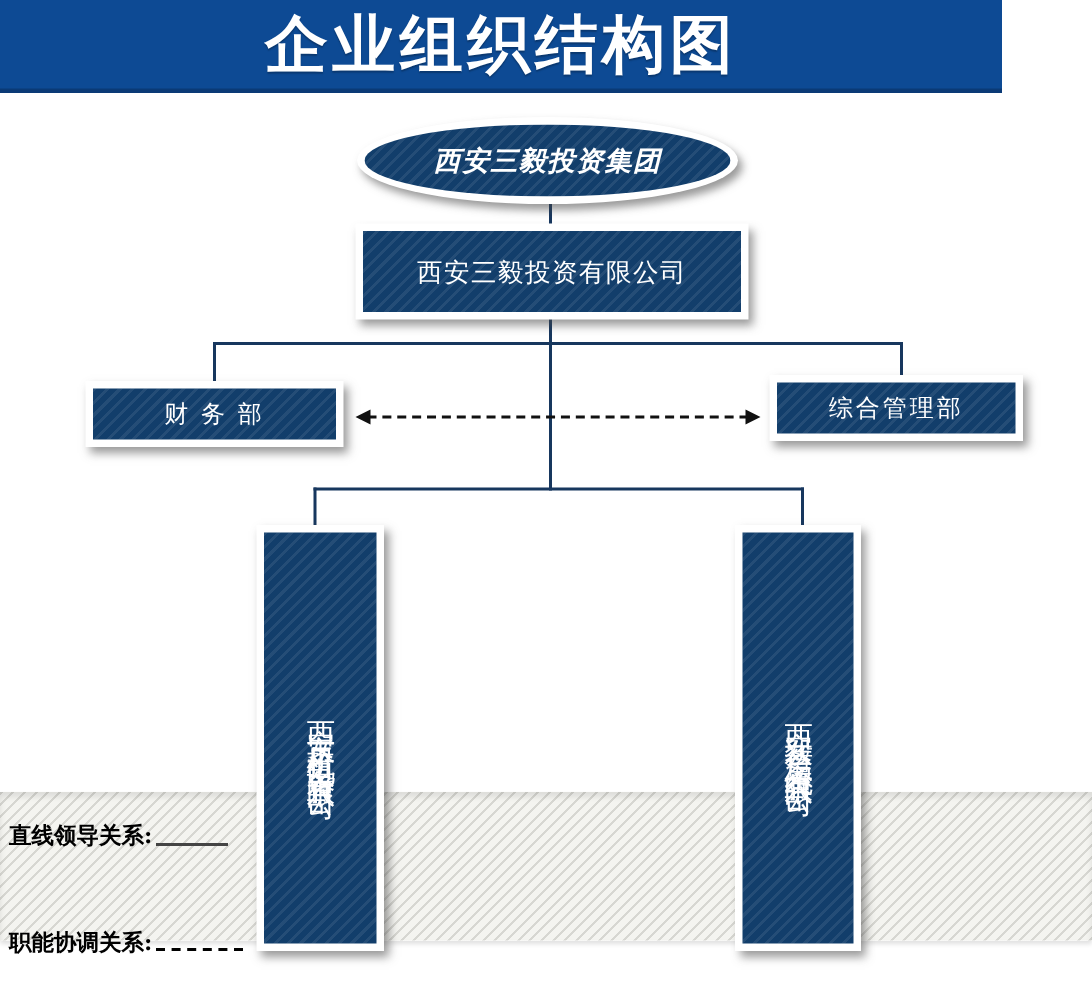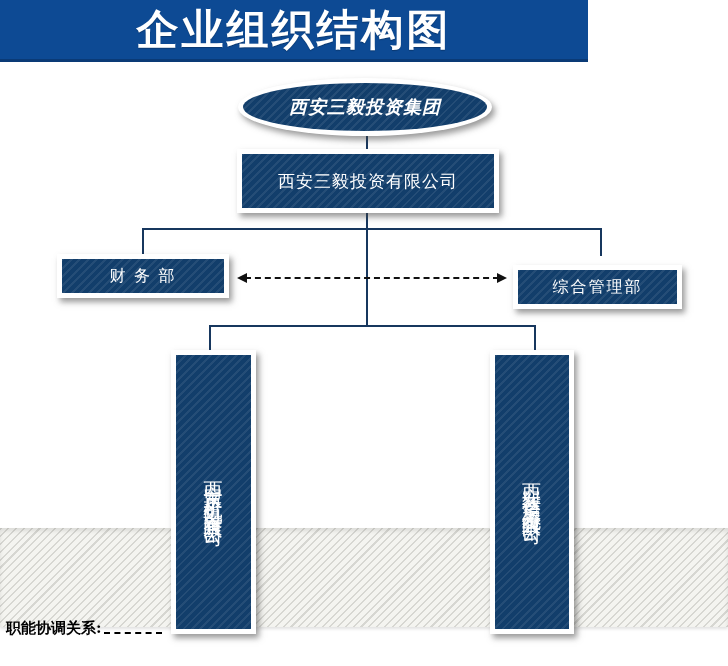--- a/index.html
+++ b/index.html
@@ -3,21 +3,21 @@
 <meta charset="utf-8">
 <style>
   html,body { margin:0; padding:0; background:#ffffff; }
   .canvas {
     position:relative; width:728px; height:666px; background:#ffffff;
     overflow:hidden; font-family:"Liberation Sans", sans-serif;
   }
 
   
   .banner {
-    position:absolute; top:0; left:0; width:588px; height:59px;
+    position:absolute; top:0; left:0; width:668px; height:59px;
     background:#0d4a94; border-bottom:3px solid #0a3a76;
     display:flex; align-items:center; justify-content:center;
   }
   .banner-title {
     color:#ffffff; font-size:42px; font-weight:bold; letter-spacing:3px;
     line-height:1; margin:0; text-shadow:0 1px 1px rgba(0,0,0,0.25);
   }
 
   
   .hatch-band {
@@ -41,21 +41,21 @@
       transparent 2px, transparent 6px);
     display:flex; align-items:center; justify-content:center;
     color:#ffffff;
   }
   .ellipse, .ellipse .node-fill { border-radius:50%; }
 
   
   .node-group   { left:238px; top:78px;  width:254px; height:58px; }
   .node-holding { left:237px; top:149px; width:262px; height:64px; }
   .node-dept-l  { left:57px;  top:254px; width:172px; height:44px; }
-  .node-dept-r  { left:513px; top:265px; width:169px; height:44px;text-align:center; }
+  .node-dept-r  { left:513px; top:250px; width:169px; height:44px;text-align:center; }
   .node-sub-l   { left:171px; top:350px; width:85px;  height:284px; }
   .node-sub-r   { left:490px; top:350px; width:84px;  height:284px; }
 
   .label-group   { font-size:18px; font-weight:bold; letter-spacing:1px;font-style:italic; }
   .label-holding { font-size:17px; letter-spacing:1px; }
   .label-dept    { font-size:16px; letter-spacing:2px; }
   .label-vert {
     writing-mode:vertical-rl; text-orientation:upright;
     font-size:19px; letter-spacing:4px; line-height:1;
   }
@@ -157,18 +157,22 @@
       <span class="label-vert">西安市三桥机电设备有限公司</span>
     </div>
   </div>
 
   <div class="node node-sub-r">
     <div class="node-fill">
       <span class="label-vert">西安毅达信息系统有限公司</span>
     </div>
   </div>
 
+  <div class="legend-row legend-solid-row">
+    <span>直线领导关系:</span>
+    <span class="legend-line-solid"></span>
+  </div>
   <div class="legend-row legend-dashed-row">
     <span>职能协调关系:</span>
     <span class="legend-line-dashed"></span>
   </div>
 
 </div>
 
 </body></html>

